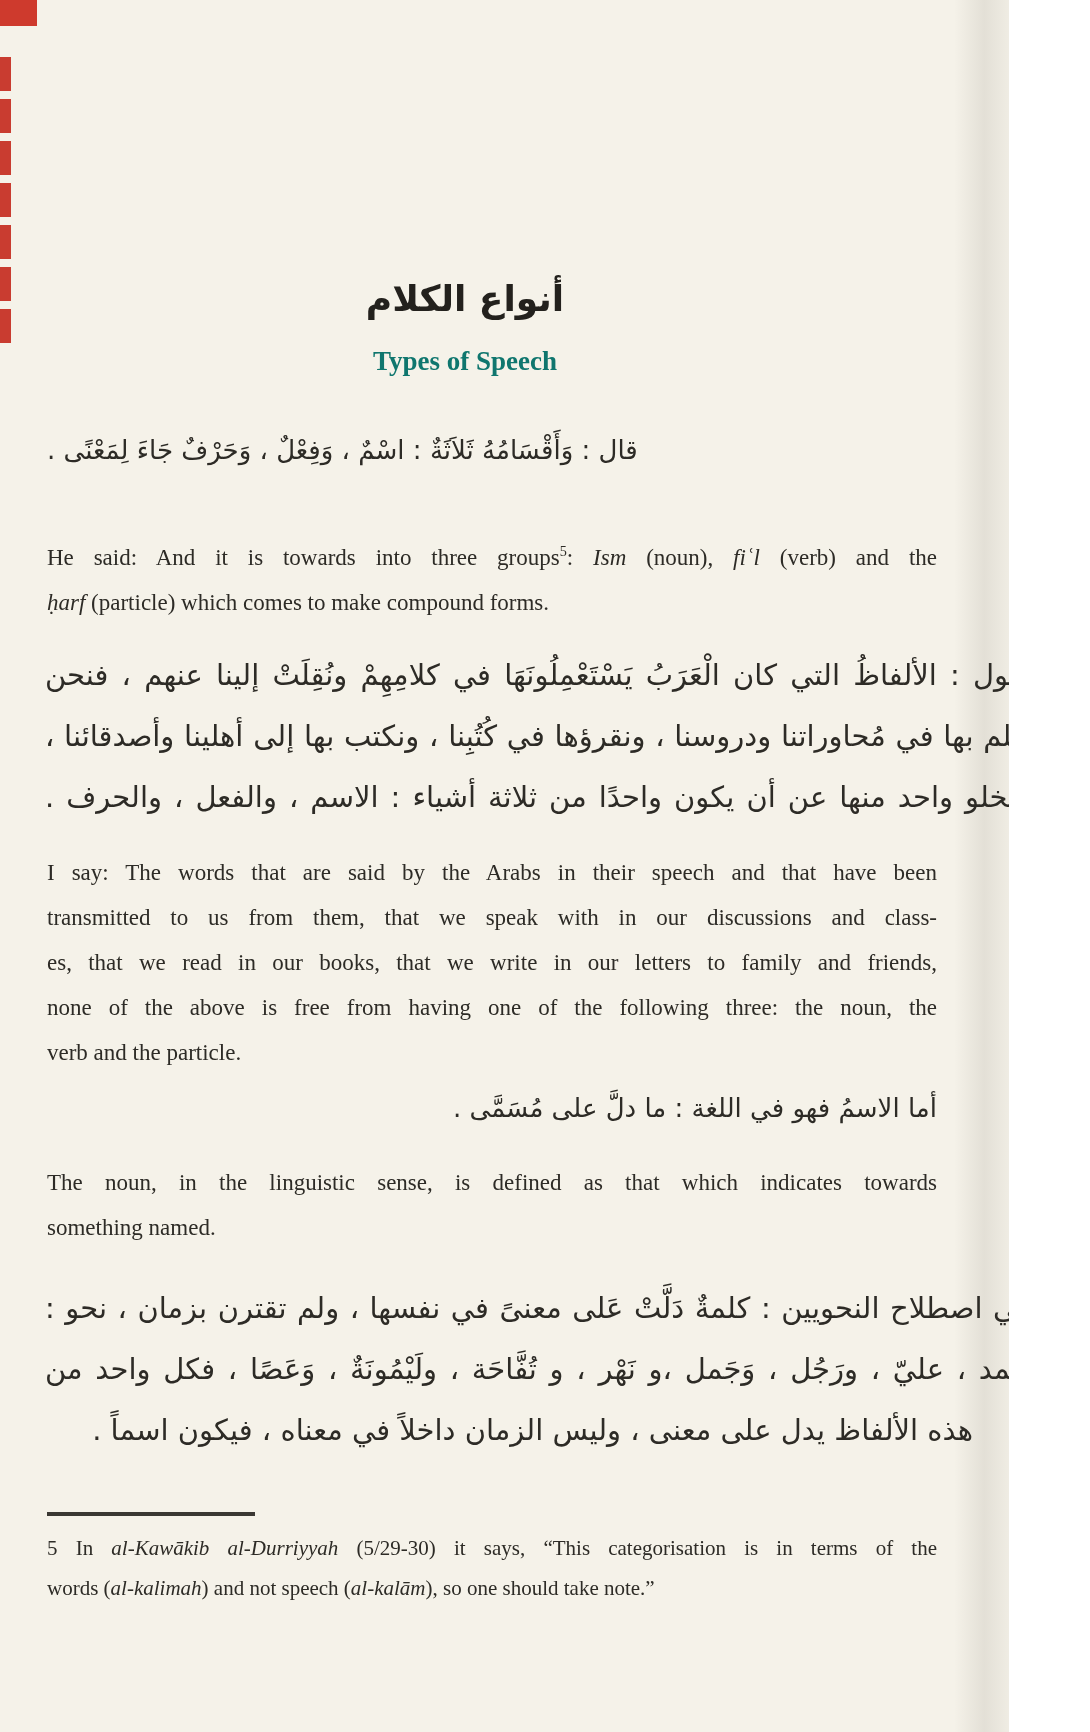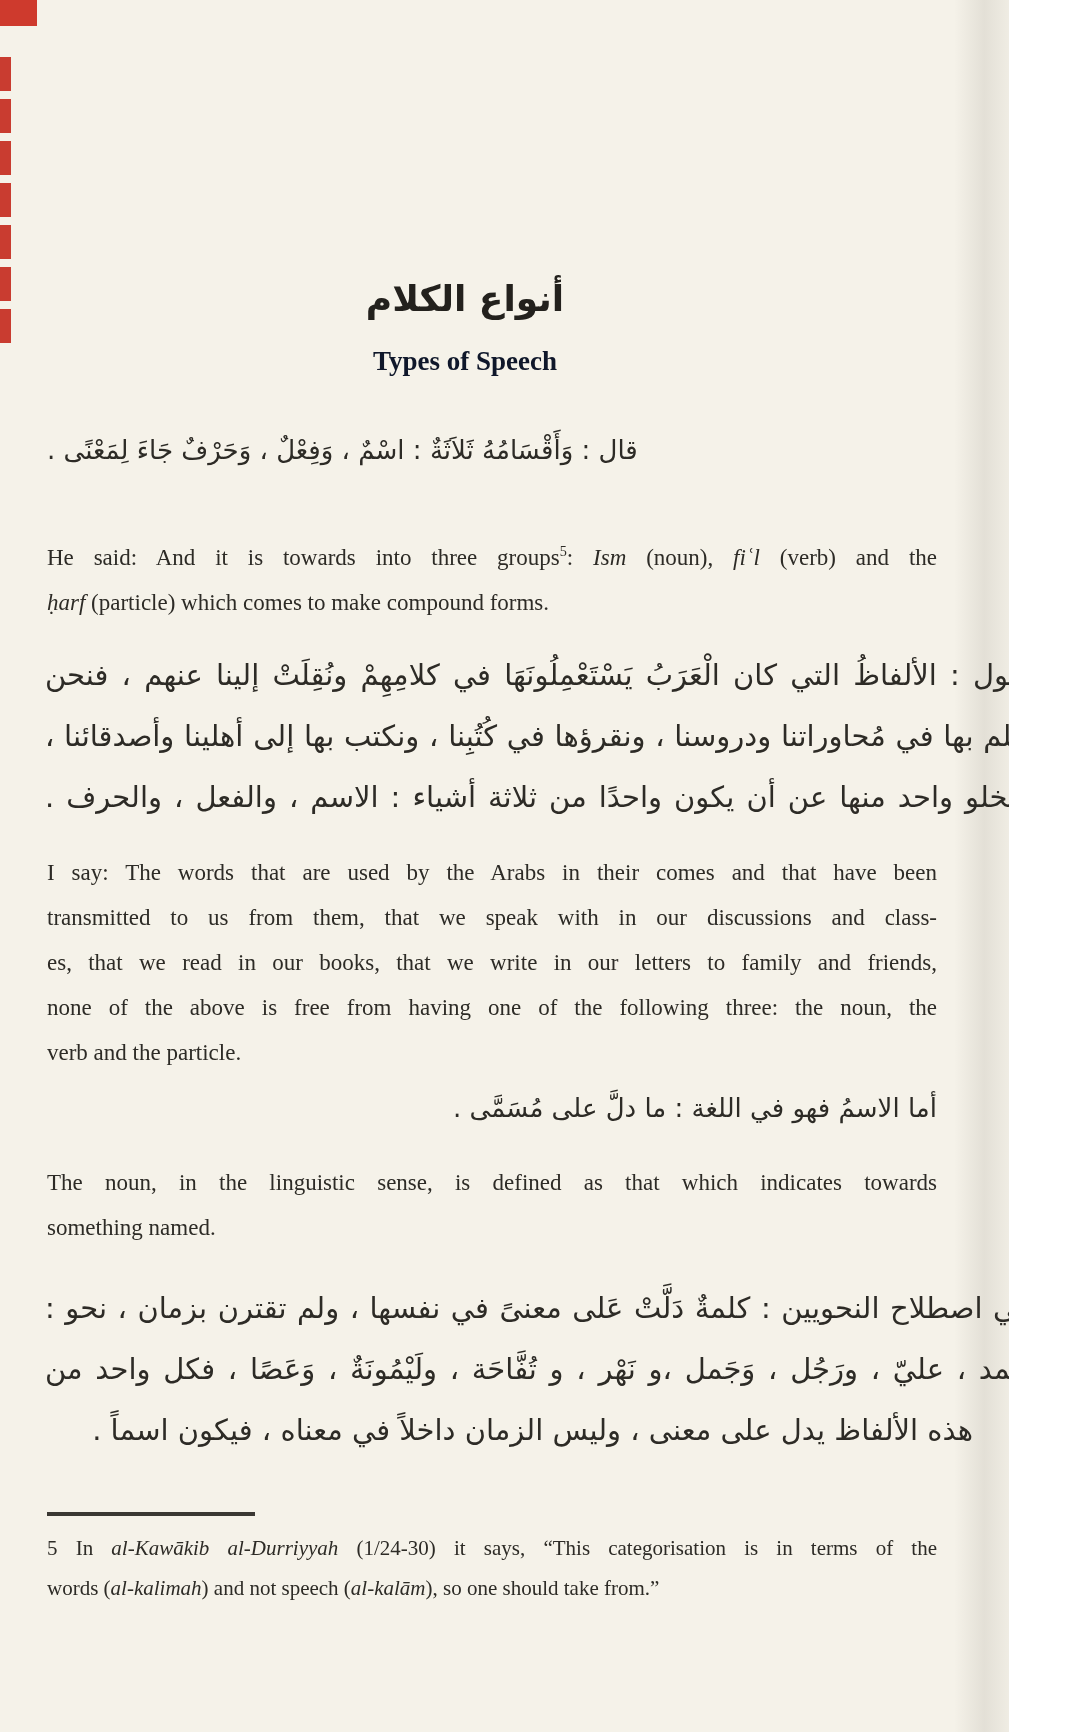--- a/index.html
+++ b/index.html
@@ -32,21 +32,21 @@
 
   
   .jl { text-align:justify; text-align-last:justify; white-space:nowrap; }
   .ll { text-align-last:left; }   
   .rl { text-align-last:right; }  
 
   .b-ar-title { top:278px; left:45px; width:840px; text-align:center;
                 font-family:"DejaVu Sans", sans-serif; font-weight:bold; font-size:36px;
                 color:#23211d; direction:rtl; }
   .b-en-title { top:346px; left:45px; width:840px; text-align:center;
-                font-family:"Liberation Serif", serif; font-weight:bold; font-size:27px; color:#0f172a; }
+                font-family:"Liberation Serif", serif; font-weight:bold; font-size:27px; color:#0f766e; }
 
   .b-quote  { top:420px; left:47px;  width:998px; box-sizing:border-box; padding-right:108px;
               text-align:left; line-height:61px; font-size:26px; }
   .b-trans1 { top:535px; left:47px;  width:890px; }
   .b-arp1   { top:645px; left:45px;  width:1000px; }
   .b-trans2 { top:850px; left:47px;  width:890px; }
   .b-ism    { top:1078px; left:47px; width:998px; box-sizing:border-box; padding-right:108px;
               text-align:right; line-height:61px; font-size:26px; }
   .b-trans3 { top:1160px; left:47px; width:890px; }
   .b-arp2   { top:1278px; left:45px; width:1000px; }
@@ -84,21 +84,21 @@
     <div class="en-line"><i>ḥarf</i><span> (particle) which comes to make compound forms.</span></div>
   </div>
 
   <div class="blk ar b-arp1">
     <div class="ar-line jl">وَأَقول : الألفاظُ التي كان الْعَرَبُ يَسْتَعْمِلُونَهَا في كلامِهِمْ ونُقِلَتْ إلينا عنهم ، فنحن</div>
     <div class="ar-line jl">نتكلم بها في مُحاوراتنا ودروسنا ، ونقرؤها في كُتُبِنا ، ونكتب بها إلى أهلينا وأصدقائنا ،</div>
     <div class="ar-line jl">لا يخلو واحد منها عن أن يكون واحدًا من ثلاثة أشياء : الاسم ، والفعل ، والحرف .</div>
   </div>
 
   <div class="blk en b-trans2">
-    <div class="en-line jl">I say: The words that are used by the Arabs in their comes and that have been</div>
+    <div class="en-line jl">I say: The words that are said by the Arabs in their speech and that have been</div>
     <div class="en-line jl">transmitted to us from them, that we speak with in our discussions and class-</div>
     <div class="en-line jl">es, that we read in our books, that we write in our letters to family and friends,</div>
     <div class="en-line jl">none of the above is free from having one of the following three: the noun, the</div>
     <div class="en-line jl ll">verb and the particle.</div>
   </div>
 
   <div class="blk ar b-ism">أما الاسمُ فهو في اللغة : ما دلَّ على مُسَمَّى .</div>
 
   <div class="blk en b-trans3">
     <div class="en-line jl">The noun, in the linguistic sense, is defined as that which indicates towards</div>
@@ -106,17 +106,17 @@
   </div>
 
   <div class="blk ar b-arp2">
     <div class="ar-line jl">وفي اصطلاح النحويين : كلمةٌ دَلَّتْ عَلى معنىً في نفسها ، ولم تقترن بزمان ، نحو :</div>
     <div class="ar-line jl">محمد ، عليّ ، ورَجُل ، وَجَمل ،و نَهْر ، و تُفَّاحَة ، ولَيْمُونَةٌ ، وَعَصًا ، فكل واحد من</div>
     <div class="ar-line jl rl arp2-last">هذه الألفاظ يدل على معنى ، وليس الزمان داخلاً في معناه ، فيكون اسماً .</div>
   </div>
 
   <div class="blk fn-rule"></div>
   <div class="blk en b-footnote">
-    <div class="fn-line jl"><span>5</span><span> In </span><i>al-Kawākib al-Durriyyah</i><span> (1/24-30) it says, “This categorisation is in terms of the</span></div>
-    <div class="fn-line"><span>words (</span><i>al-kalimah</i><span>) and not speech (</span><i>al-kalām</i><span>), so one should take from.”</span></div>
+    <div class="fn-line jl"><span>5</span><span> In </span><i>al-Kawākib al-Durriyyah</i><span> (5/29-30) it says, “This categorisation is in terms of the</span></div>
+    <div class="fn-line"><span>words (</span><i>al-kalimah</i><span>) and not speech (</span><i>al-kalām</i><span>), so one should take note.”</span></div>
   </div>
 
 </div>
 
 </body></html>

